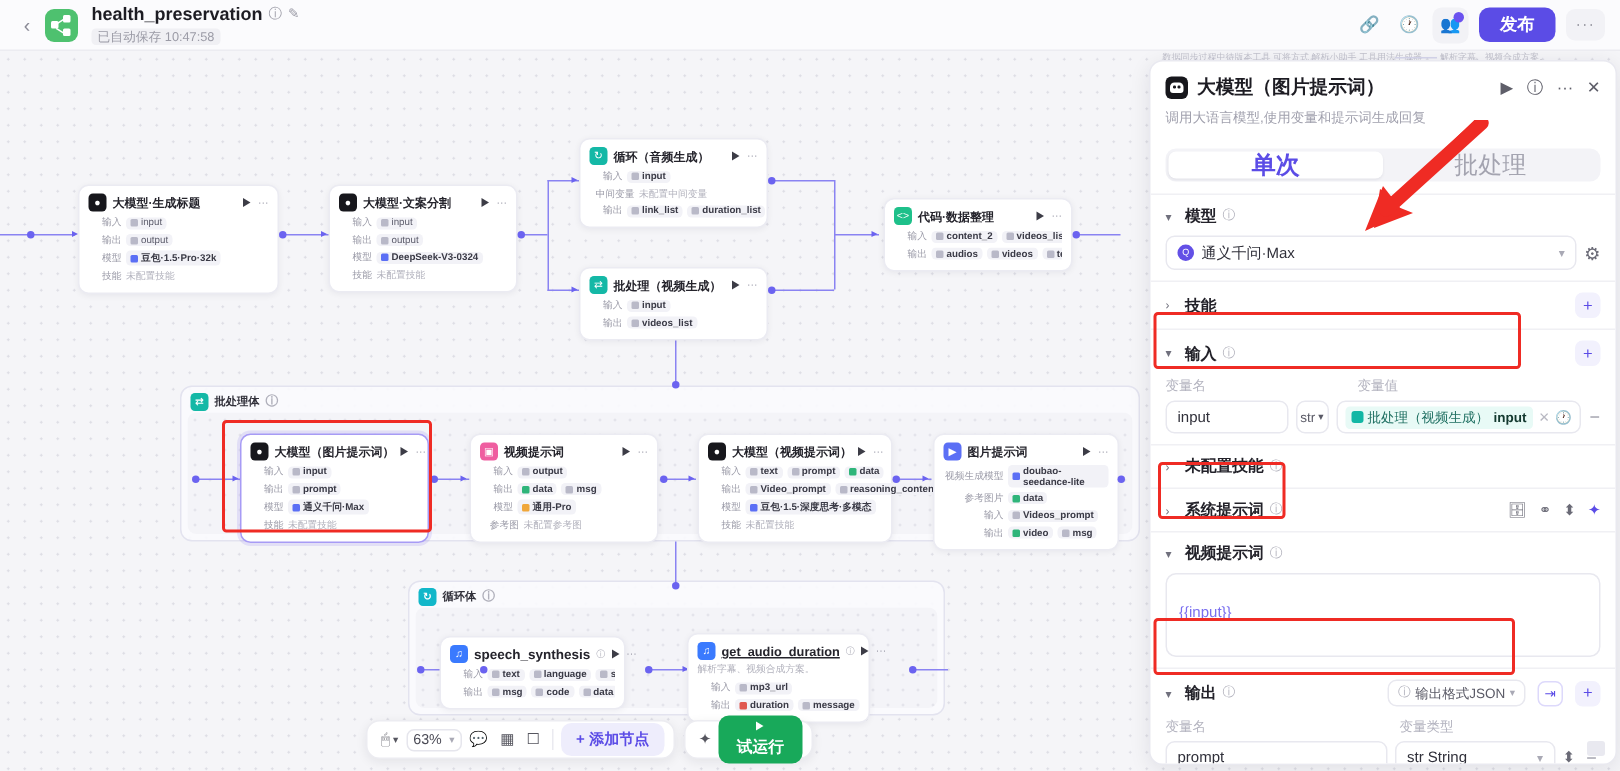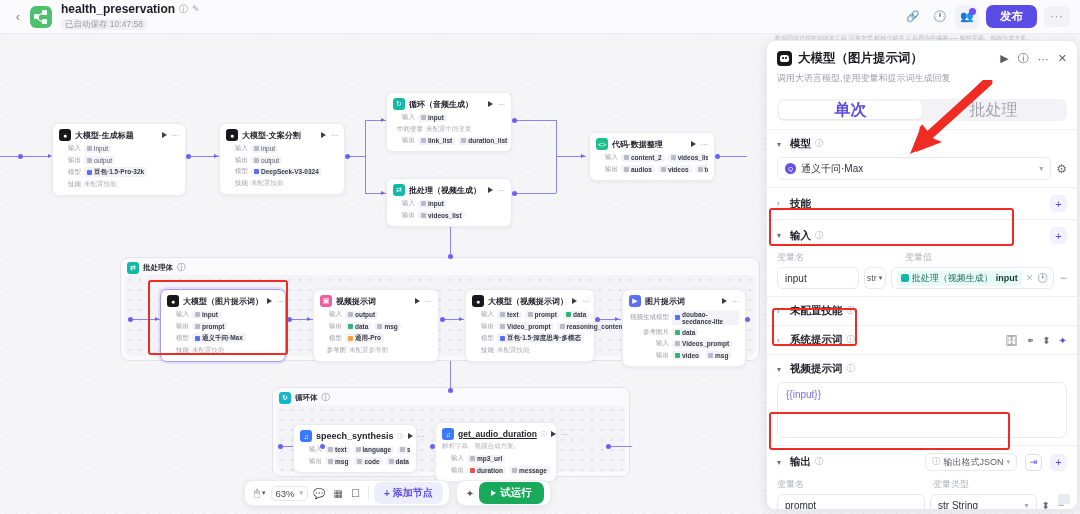--- a/index.html
+++ b/index.html
@@ -157,21 +157,21 @@
     border: 1px solid #e6e6ed; border-radius: 5px; display: flex; align-items: center;
     gap: 5px; padding: 1px 4px; font-size: 9.5px; color: #4a4a55; cursor: pointer;
   }
   .divider { width: 1px; height: 14px; background: #eaeaf0; margin: 0 3px; }
   .add-node {
     background: #eeedfc; color: #5b4ce6; font-weight: bold; font-size: 10px;
     border-radius: 7px; padding: 4px 10px; display: flex; align-items: center; gap: 3px; cursor: pointer;
   }
   .run-btn {
     background: #18a95a; color: #fff; font-weight: bold; font-size: 10.5px;
-    border-radius: 7px; padding: 4px 12px; display: flex; align-items: center; gap: 4px; cursor: pointer;
+    border-radius: 7px; padding: 4px 12px; display: flex; align-items: center; gap: 4px; cursor: pointer; flex-direction: column;
   }
   .run-tri { width: 0; height: 0; border-left: 5px solid #fff; border-top: 3px solid transparent; border-bottom: 3px solid transparent; }
 
   
   .panel {
     position: absolute; top: 40px; right: 2px; width: 312px; height: 470px;
     background: #fff; border: 1px solid #e9e9f0; border-radius: 9px;
     box-shadow: 0 3px 14px rgba(20,20,43,.09); z-index: 25;
     display: flex; flex-direction: column; overflow: hidden;
   }
@@ -248,21 +248,21 @@
     background: #e8faf6; border-radius: 3px; padding: 1px 4px; font-size: 9px;
     color: #1d6e60; display: flex; align-items: center; gap: 3px; white-space: nowrap;
   }
   .val-chip .ci { width: 8px; height: 8px; border-radius: 2px; background: #12b7a5; flex: none; }
   .val-chip b { color: #13392f; }
   .val-x { margin-left: auto; color: #b8b8c2; font-size: 9px; cursor: pointer; }
   .val-clock { color: #b8b8c2; font-size: 9px; cursor: pointer; }
   .minus { color: #9a9aa6; font-size: 12px; width: 12px; text-align: center; cursor: pointer; }
   .prompt-area {
     margin-top: 6px; border: 1px solid #e8e8ef; border-radius: 7px; height: 56px;
-    padding: 6px 8px; font-size: 10px; color: #7a6ff0; background: #fff;
+    padding: 20px 8px; font-size: 10px; color: #7a6ff0; background: #fff;
   }
   .out-format {
     border: 1px solid #e8e8ef; border-radius: 6px; height: 18px; display: flex;
     align-items: center; gap: 3px; padding: 0 6px; font-size: 9px; color: #5a5a66; cursor: pointer;
   }
   .sq-btn {
     width: 17px; height: 17px; border-radius: 5px; border: 1px solid #ddd9fb;
     color: #5b4ce6; display: flex; align-items: center; justify-content: center;
     font-size: 9px; cursor: pointer;
   }
@@ -783,21 +783,21 @@
           </span>
         <span class="chip">
             <i class="dot"></i>
             <b>data</b>
           </span>
 
       </div>
     </div>
   </div>
 
-  <div class="node" style="left:435px;top:388px;width:122px;">
+  <div class="node" style="left:458px;top:388px;width:122px;">
     <div class="nhead">
       <span class="nicon blue">♫</span>
       <span class="ntitle" style="font-size:8.5px;text-decoration:underline;">get_audio_duration</span>
       <span class="info-i" style="font-size:6px;">ⓘ</span>
       <span class="nhead-right">
         <span class="play-tri"></span>
         <span>···</span>
       </span>
     </div>
     <div class="plain" style="margin-top:2px;">解析字幕、视频合成方案。</div>

